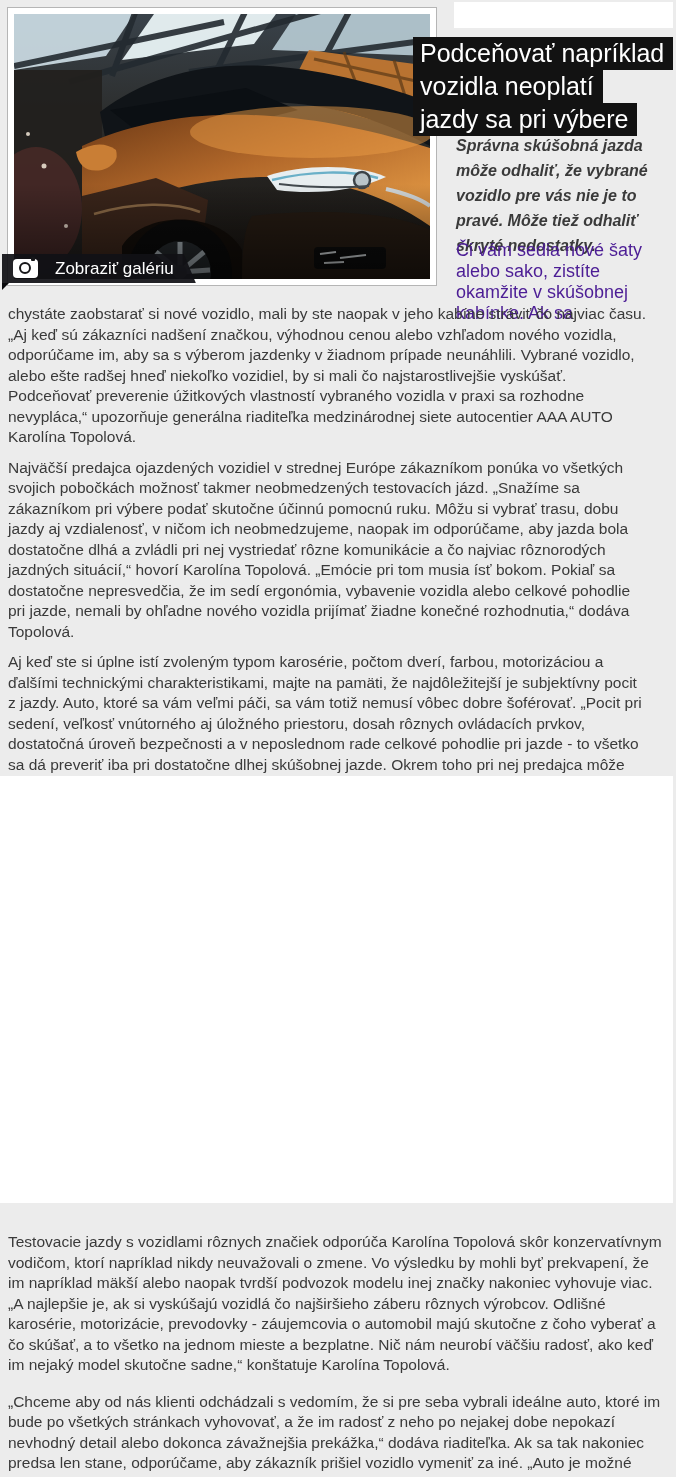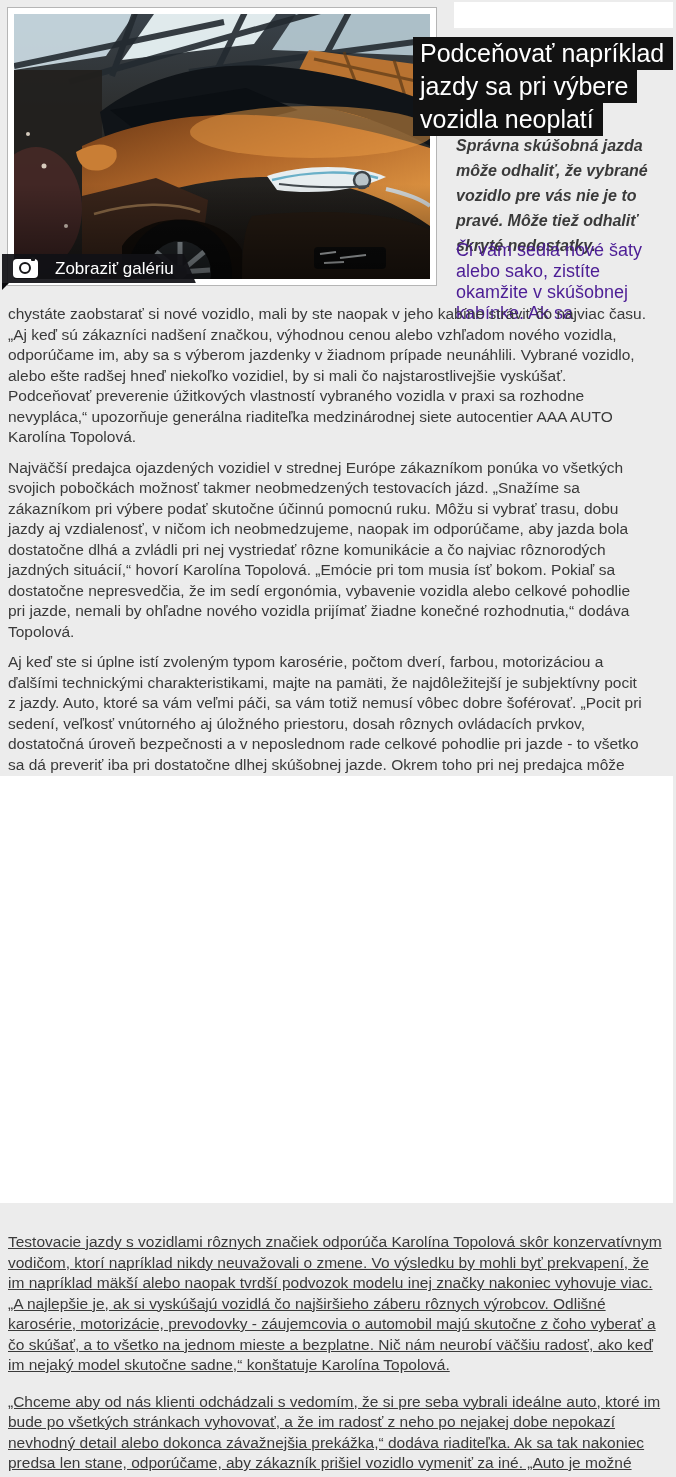--- a/index.html
+++ b/index.html
@@ -105,21 +105,21 @@
     background: #ffffff;
   }
 
   .bottom {
     position: absolute; left: 0; top: 1203px;
     width: 676px; box-sizing: border-box;
     padding: 29px 12px 0 8px;
     color: #3a3a3a;
     font-size: 15.5px; line-height: 20.5px;
   }
-  .bottom p { margin: 0 0 16px 0; text-decoration: underline; }
+  .bottom p { margin: 0 0 16px 0; }
 </style>
 </head>
 <body>
 
 <div class="page">
 
   <div class="hero">
 
     <div class="photo-frame">
       <svg viewBox="0 0 416 265" preserveAspectRatio="none">
@@ -214,22 +214,22 @@
     <div class="gallery-btn">
       <span class="cam"></span>
       <span>Zobraziť galériu</span>
     </div>
     <div class="gallery-fold"></div>
 
     <div class="ad-top"></div>
 
     <h1 class="headline" style="margin:0;font-weight:normal;">
       <div class="line-wrap"><span class="line">Podceňovať napríklad</span></div>
+      <div class="line-wrap"><span class="line">vozidla neoplatí</span></div>
       <div class="line-wrap"><span class="line">jazdy sa pri výbere</span></div>
-      <div class="line-wrap"><span class="line">vozidla neoplatí</span></div>
     </h1>
 
     <div class="lead">Správna skúšobná jazda môže odhaliť, že vybrané vozidlo pre vás nie je to pravé. Môže tiež odhaliť skryté nedostatky.</div>
 
     <div class="intro">Či vám sedia nové šaty alebo sako, zistíte okamžite v skúšobnej kabínke. Ak sa</div>
   </div>
 
   <div class="article">
     <p>chystáte zaobstarať si nové vozidlo, mali by ste naopak v jeho kabíne stráviť čo najviac času. „Aj keď sú zákazníci nadšení značkou, výhodnou cenou alebo vzhľadom nového vozidla, odporúčame im, aby sa s výberom jazdenky v žiadnom prípade neunáhlili. Vybrané vozidlo, alebo ešte radšej hneď niekoľko vozidiel, by si mali čo najstarostlivejšie vyskúšať. Podceňovať preverenie úžitkových vlastností vybraného vozidla v praxi sa rozhodne nevypláca,“ upozorňuje generálna riaditeľka medzinárodnej siete autocentier AAA AUTO Karolína Topolová.</p>
     <p>Najväčší predajca ojazdených vozidiel v strednej Európe zákazníkom ponúka vo všetkých svojich pobočkách možnosť takmer neobmedzených testovacích jázd. „Snažíme sa zákazníkom pri výbere podať skutočne účinnú pomocnú ruku. Môžu si vybrať trasu, dobu jazdy aj vzdialenosť, v ničom ich neobmedzujeme, naopak im odporúčame, aby jazda bola dostatočne dlhá a zvládli pri nej vystriedať rôzne komunikácie a čo najviac rôznorodých jazdných situácií,“ hovorí Karolína Topolová. „Emócie pri tom musia ísť bokom. Pokiaľ sa dostatočne nepresvedčia, že im sedí ergonómia, vybavenie vozidla alebo celkové pohodlie pri jazde, nemali by ohľadne nového vozidla prijímať žiadne konečné rozhodnutia,“ dodáva Topolová.</p>

